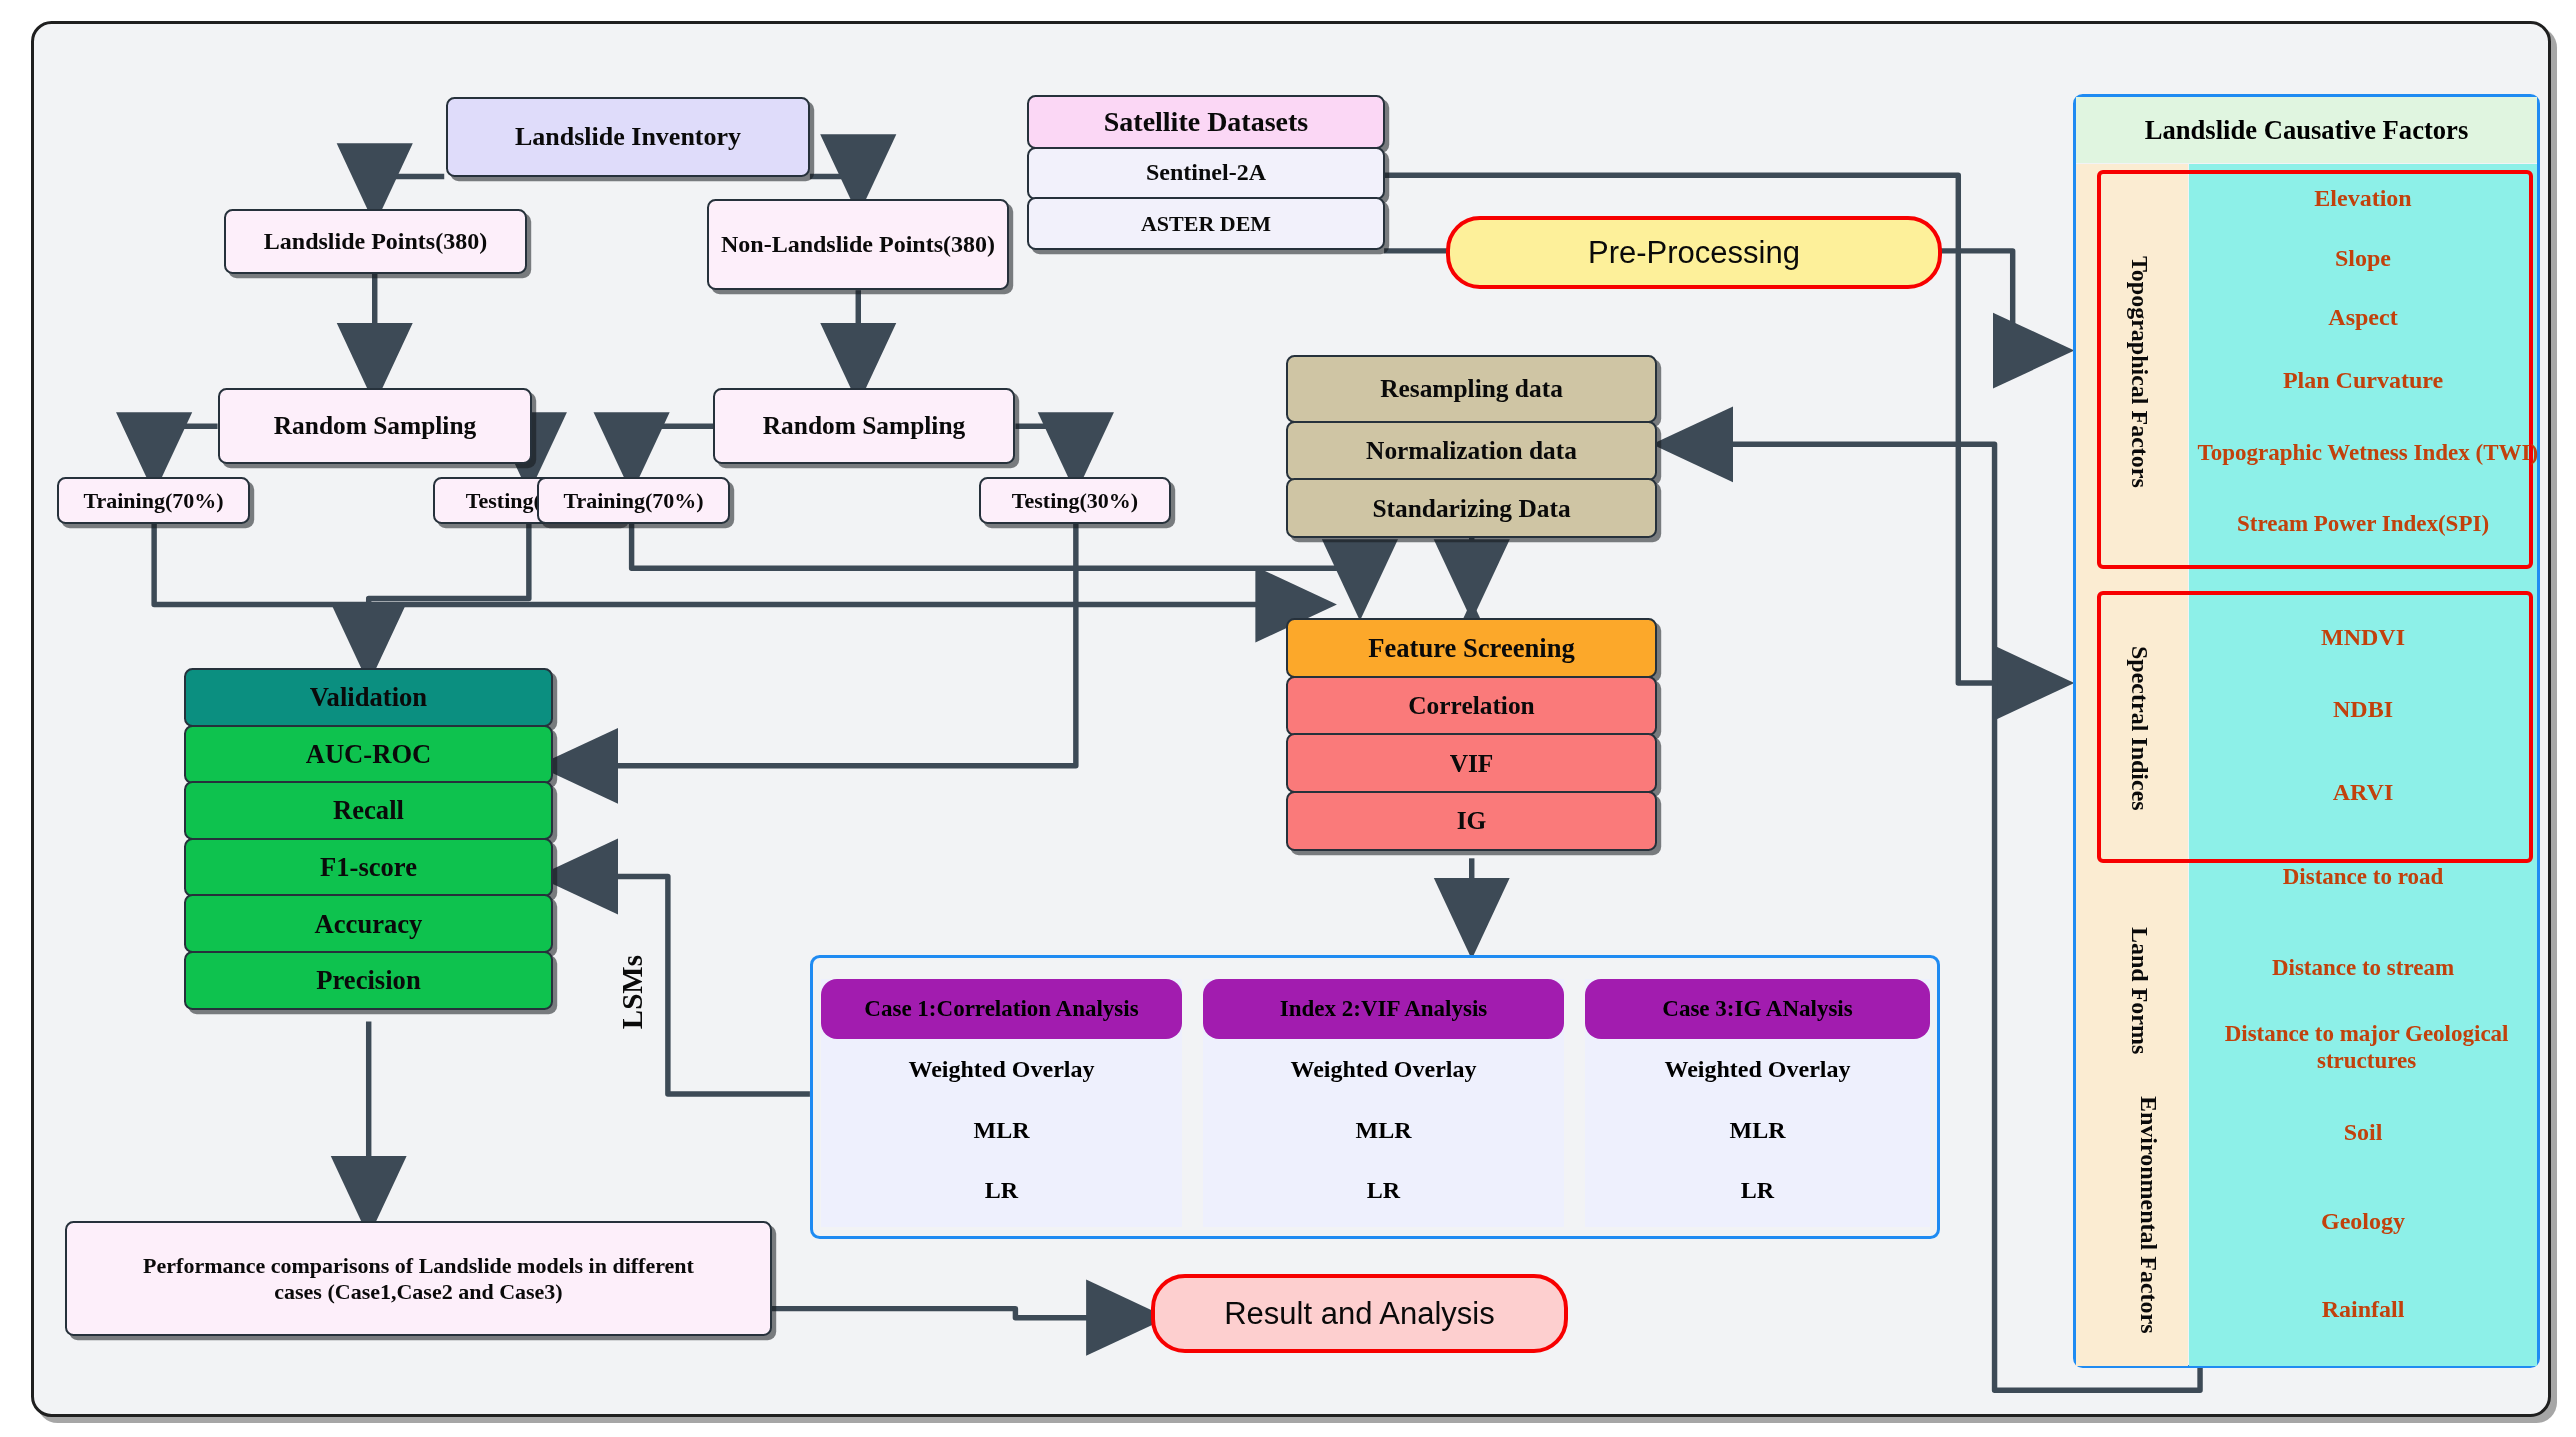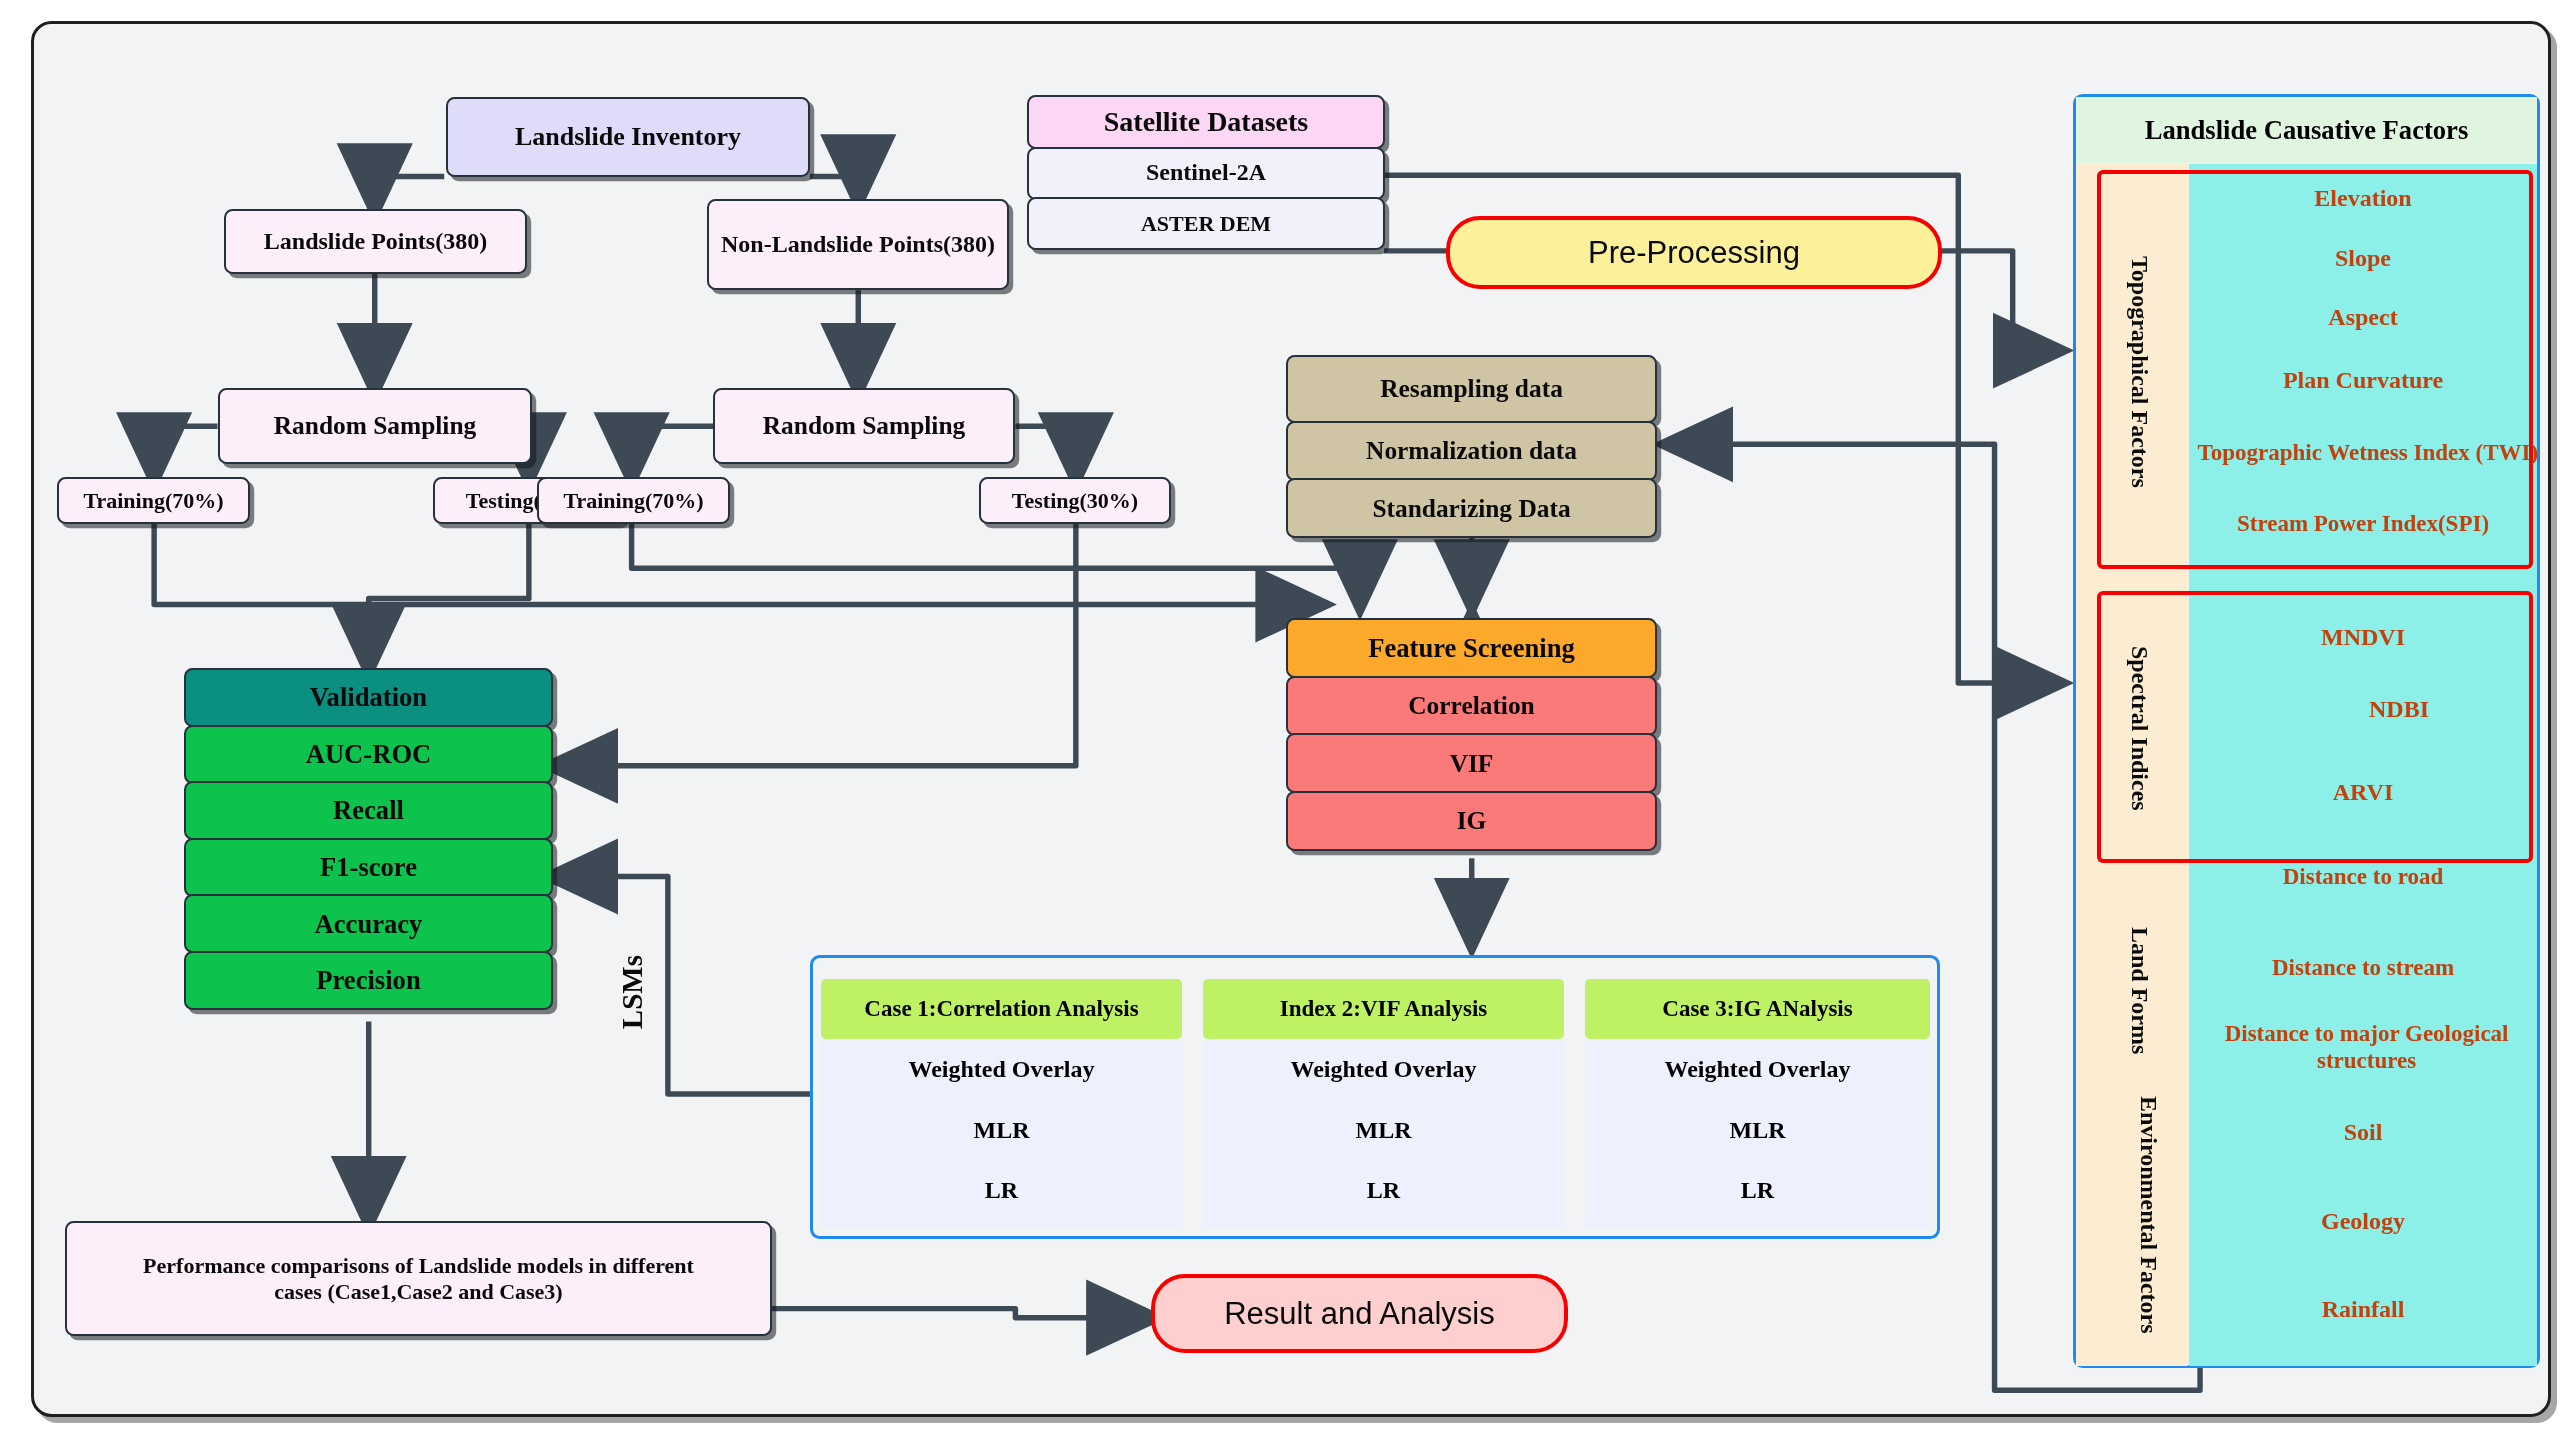--- a/index.html
+++ b/index.html
@@ -35,21 +35,21 @@
   .cfCol{position:absolute;background:#fbecd2;}
   .cfVals{position:absolute;background:#8df0e8;}
   .redbox{position:absolute;box-sizing:border-box;border:4.2px solid #f70000;border-radius:6px;}
   .vlabel{position:absolute;display:flex;align-items:center;justify-content:center;
           font-weight:bold;color:#0a0a0a;}
   .rot-cw{writing-mode:vertical-rl;text-orientation:mixed;}
   .rot-ccw{writing-mode:vertical-rl;transform:rotate(180deg);}
   .fitem{position:absolute;display:flex;align-items:center;justify-content:center;
          text-align:center;font-weight:bold;color:#c2410c;line-height:1.15;}
   .caseCard{position:absolute;box-sizing:border-box;}
-  .caseHead{box-sizing:border-box;background:#bef264;border-radius:5px;
+  .caseHead{box-sizing:border-box;background:#a21caf;border-radius:16px;
             display:flex;align-items:center;justify-content:center;font-weight:bold;
             text-align:center;}
   .caseBody{background:#eef0fd;}
   .caseRow{position:absolute;width:100%;text-align:center;font-weight:bold;}
   .lsms{position:absolute;font-weight:bold;color:#0a0a0a;}
 </style>
 </head>
 <body>
 
 <div id="root">
@@ -316,21 +316,21 @@
   <div class="fitem" style="left:2189px;top:417px;width:348px;height:73px;font-size:23px;padding:0 4.8px;">
     <span>Topographic Wetness Index (TWI)</span>
   </div>
   <div class="fitem" style="left:2189px;top:506px;width:348px;height:36px;font-size:23px;">
     <span>Stream Power Index(SPI)</span>
   </div>
 
   <div class="fitem" style="left:2189px;top:620px;width:348px;height:36px;font-size:24px;">
     <span>MNDVI</span>
   </div>
-  <div class="fitem" style="left:2189px;top:692px;width:348px;height:36px;font-size:24px;padding-left:36px;">
+  <div class="fitem" style="left:2189px;top:692px;width:348px;height:36px;font-size:24px;">
     <span>NDBI</span>
   </div>
   <div class="fitem" style="left:2189px;top:775px;width:348px;height:36px;font-size:24px;">
     <span>ARVI</span>
   </div>
 
   <div class="fitem" style="left:2189px;top:859px;width:348px;height:36px;font-size:23px;">
     <span>Distance to road</span>
   </div>
   <div class="fitem" style="left:2189px;top:950px;width:348px;height:36px;font-size:23px;">

